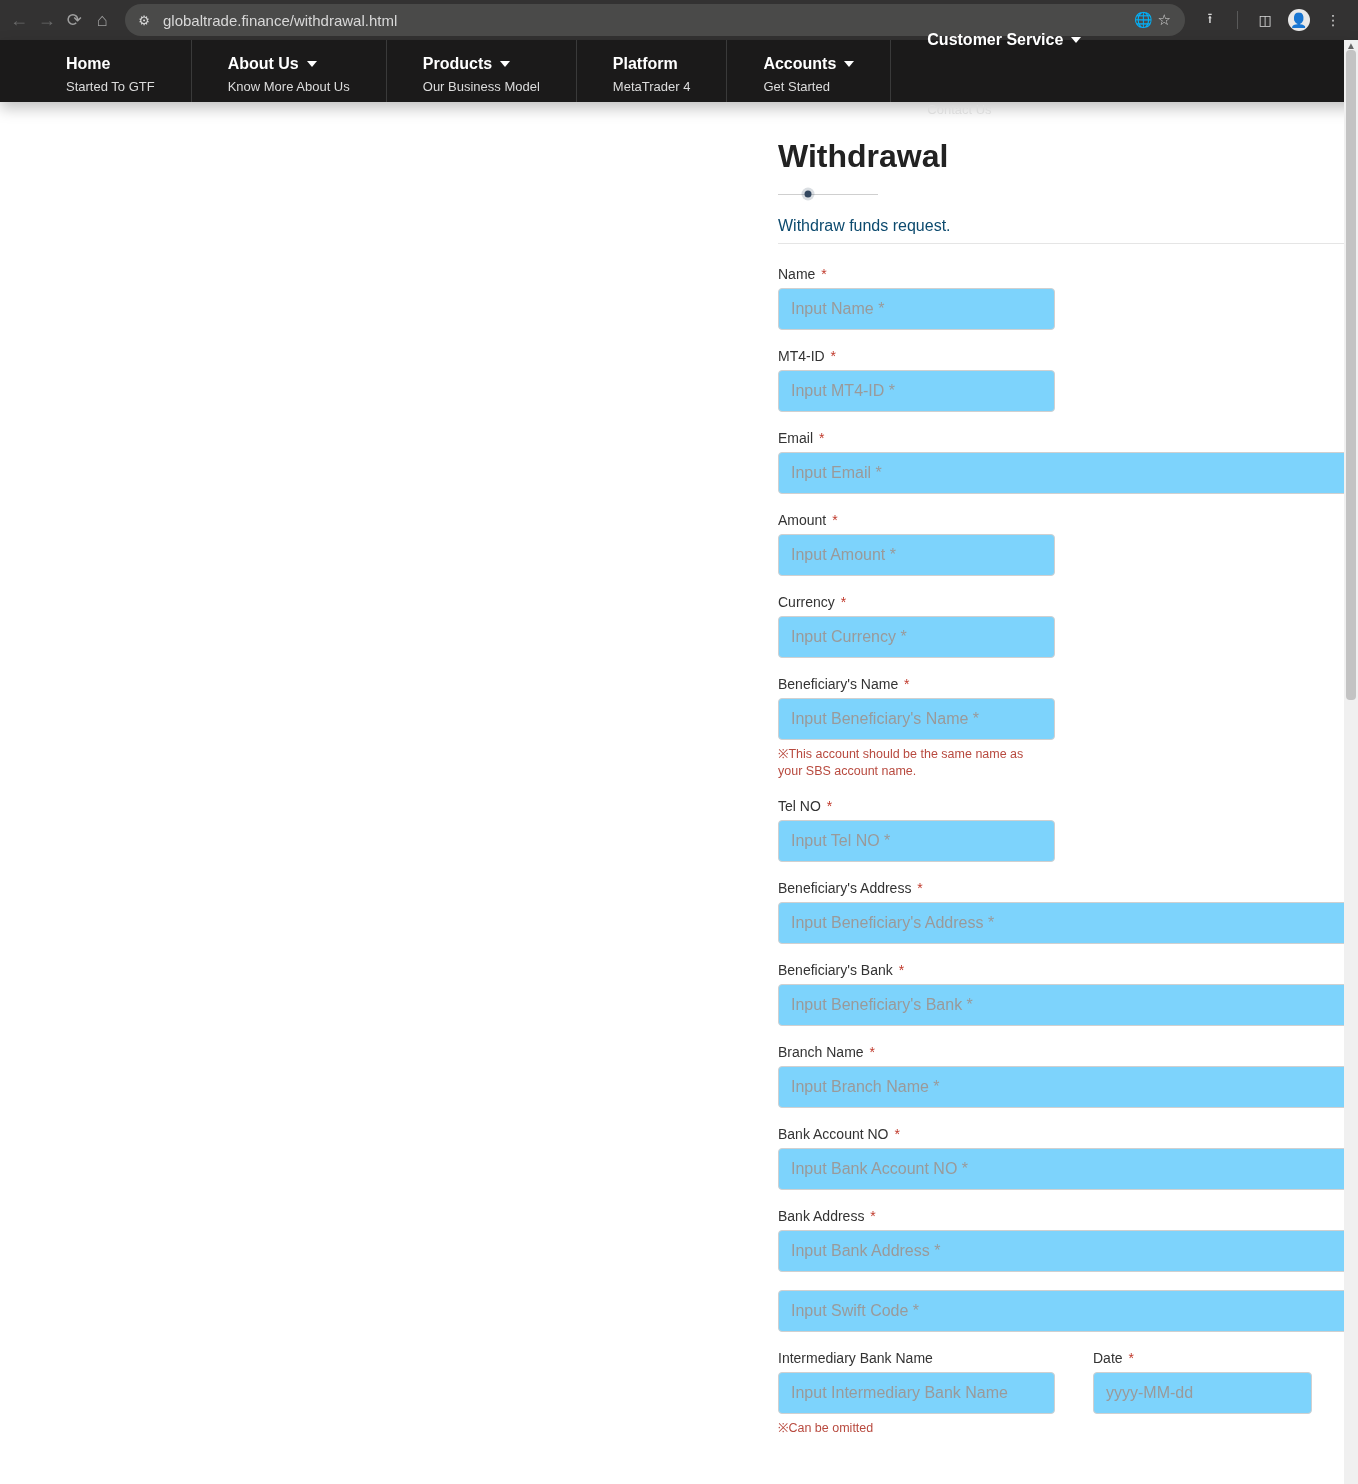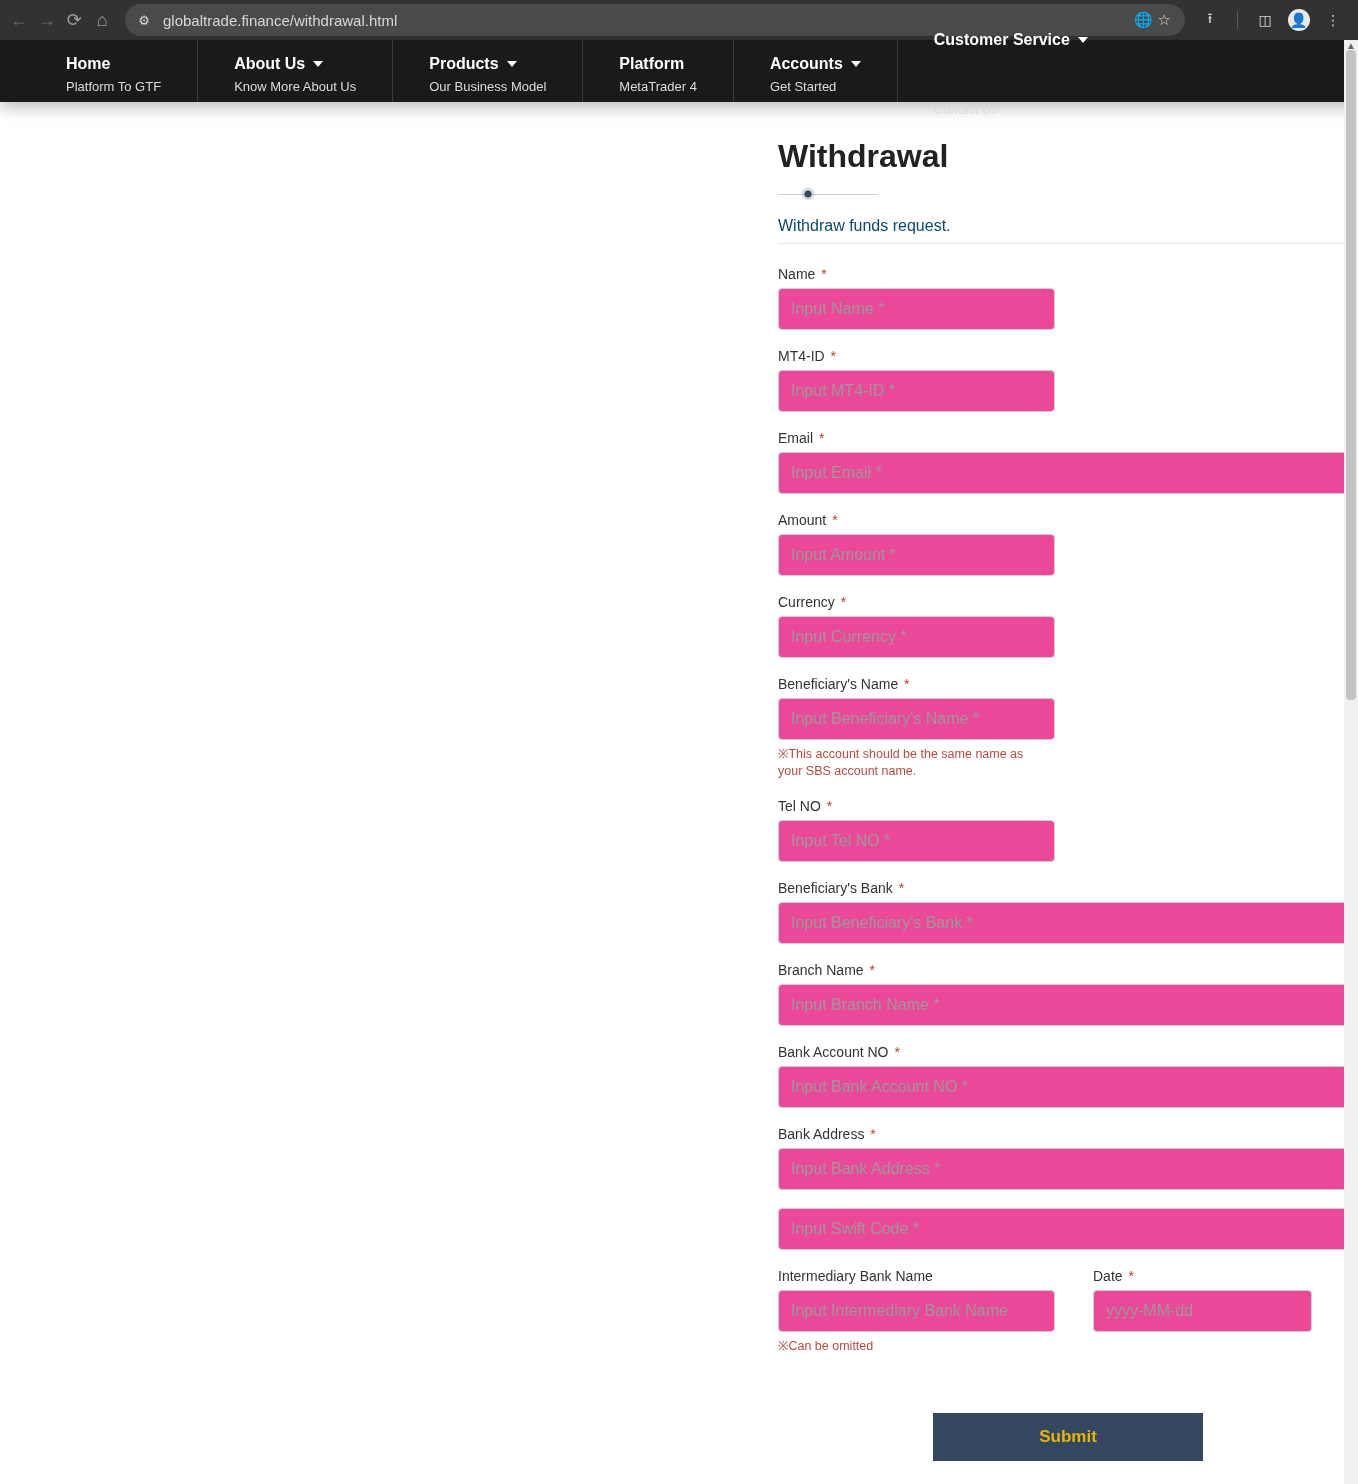--- a/index.html
+++ b/index.html
@@ -94,21 +94,21 @@
   .form { display:flex; flex-wrap:wrap; gap:0 38px; }
   .field { display:flex; flex-direction:column; margin-bottom:18px; }
   .field.full { width:100%; }
   .field.half { width:calc(50% - 13px); }
   .field.date { width:calc(40% - 13px); }
   .field label { font-size:14px; color:#333; margin-bottom:6px; }
   .field label .req { color:#c0392b; margin-left:2px; }
   .field input {
     height:42px; border:1px solid #d0d0d0; border-radius:4px;
     padding:0 12px; font-size:16px; color:#333; outline:none;
-    background:#ec4899;
+    background:#7dd3fc;
   }
   .field input::placeholder { color:#9a9a9a; }
   .note { font-size:12.5px; color:#b84a3f; margin-top:6px; line-height:1.35; }
   .note.narrow { max-width:250px; }
 
   .submit-row { width:100%; display:flex; justify-content:center; margin-top:40px; }
   .submit-btn {
     background:#33475f; color:#eab308; border:none; width:270px; height:48px;
     font-size:17px; font-weight:600; cursor:pointer;
   }
@@ -145,21 +145,21 @@
     <div class="avatar">👤</div>
     <div class="ico">⋮</div>
   </div>
 </div>
 
 <nav class="site-nav" id="site-nav">
     <div class="nav-cell">
       <div class="nav-title">
         <span>Home</span>
       </div>
-      <div class="nav-sub">Platform To GTF</div>
+      <div class="nav-sub">Started To GTF</div>
     </div>
     <div class="nav-cell">
       <div class="nav-title">
         <span>About Us</span>
         <span class="caret-down"></span>
       </div>
       <div class="nav-sub">Know More About Us</div>
     </div>
     <div class="nav-cell">
       <div class="nav-title">
@@ -227,20 +227,24 @@
       <div class="field half">
         <label><span>Beneficiary's Name</span> <span class="req">*</span></label>
         <input placeholder="Input Beneficiary's Name *" style="">
         <div class="note narrow">※This account should be the same name as your SBS account name.</div>
       </div>
       <div class="field half">
         <label><span>Tel NO</span> <span class="req">*</span></label>
         <input placeholder="Input Tel NO *" style="">
       </div>
 
+      <div class="field full">
+        <label><span>Beneficiary's Address</span> <span class="req">*</span></label>
+        <input placeholder="Input Beneficiary's Address *" style="">
+      </div>
 
       <div class="field full">
         <label><span>Beneficiary's Bank</span> <span class="req">*</span></label>
         <input placeholder="Input Beneficiary's Bank *" style="">
       </div>
 
       <div class="field full">
         <label><span>Branch Name</span> <span class="req">*</span></label>
         <input placeholder="Input Branch Name *" style="">
       </div>

